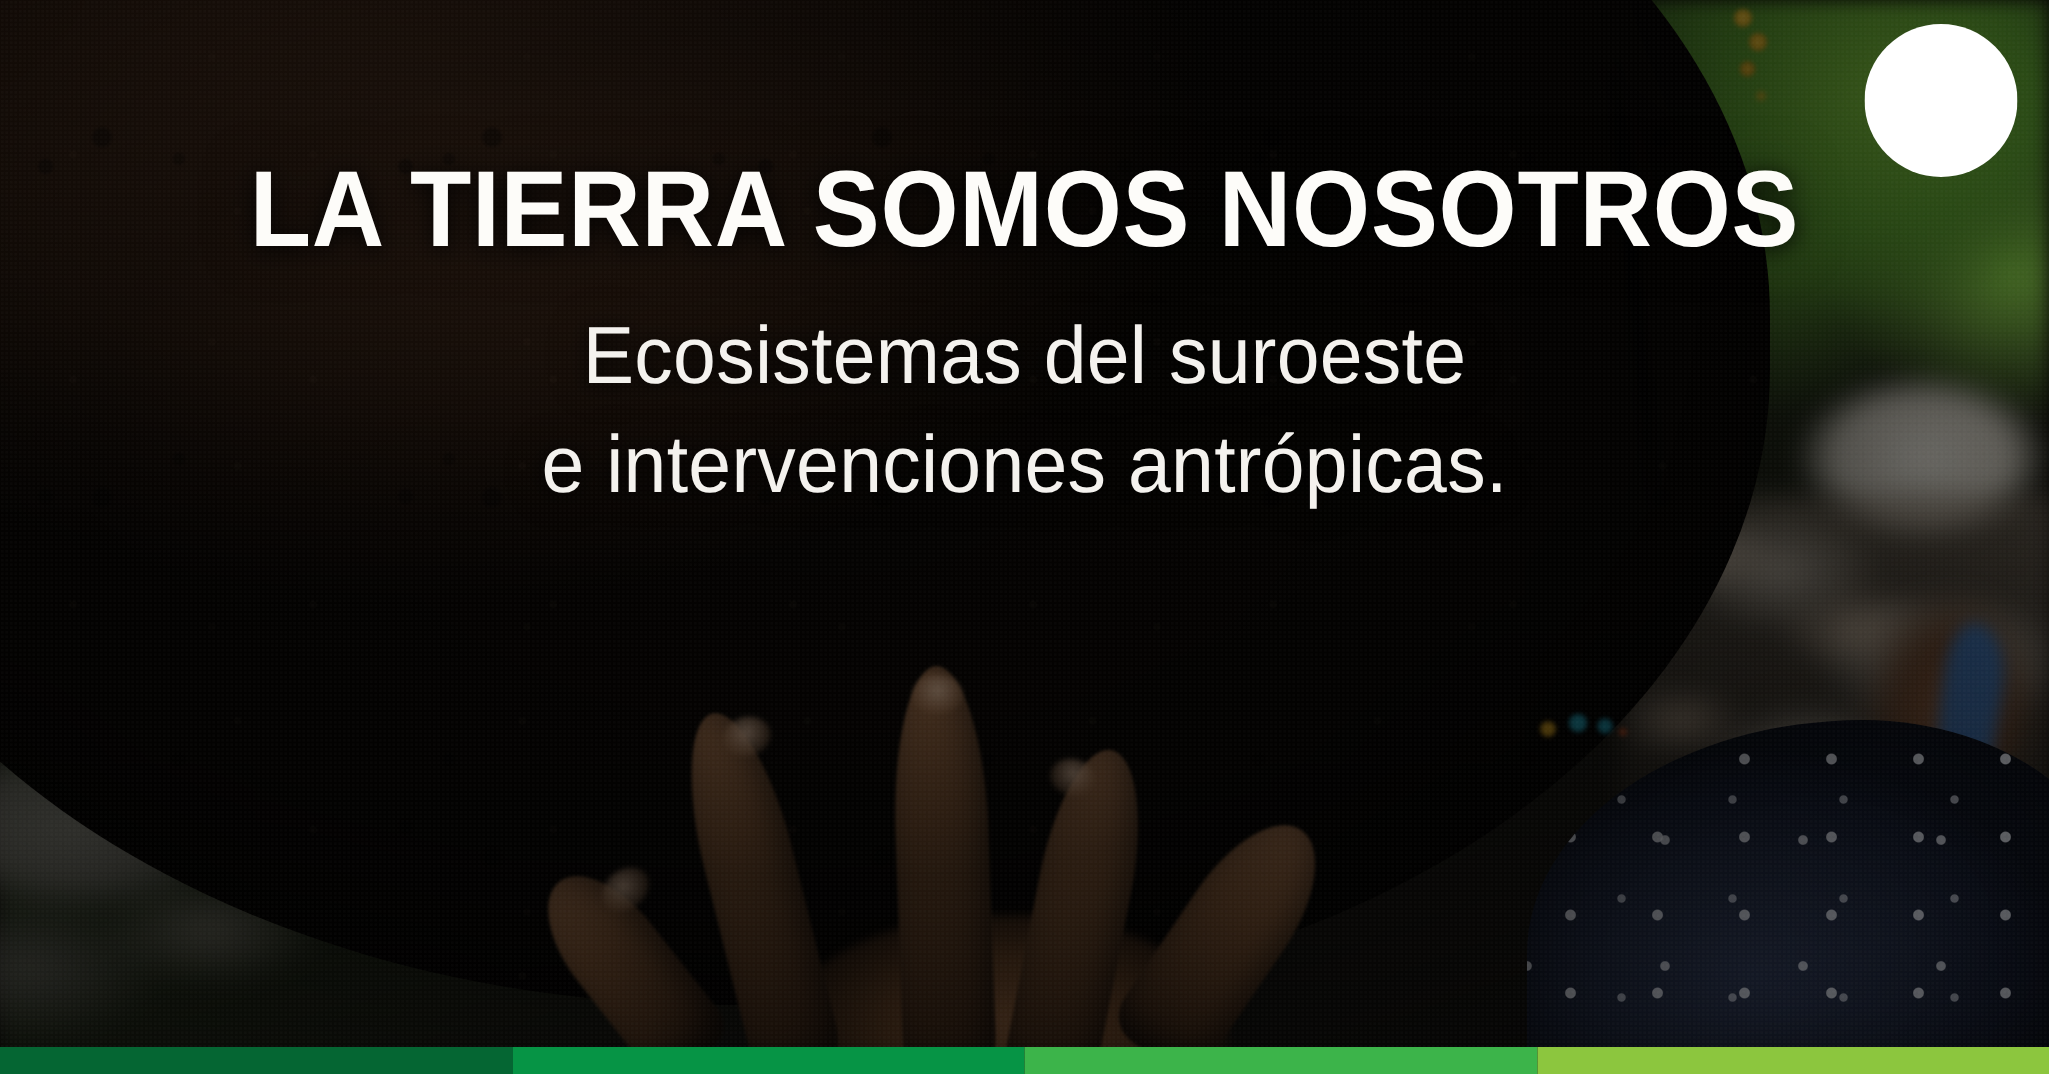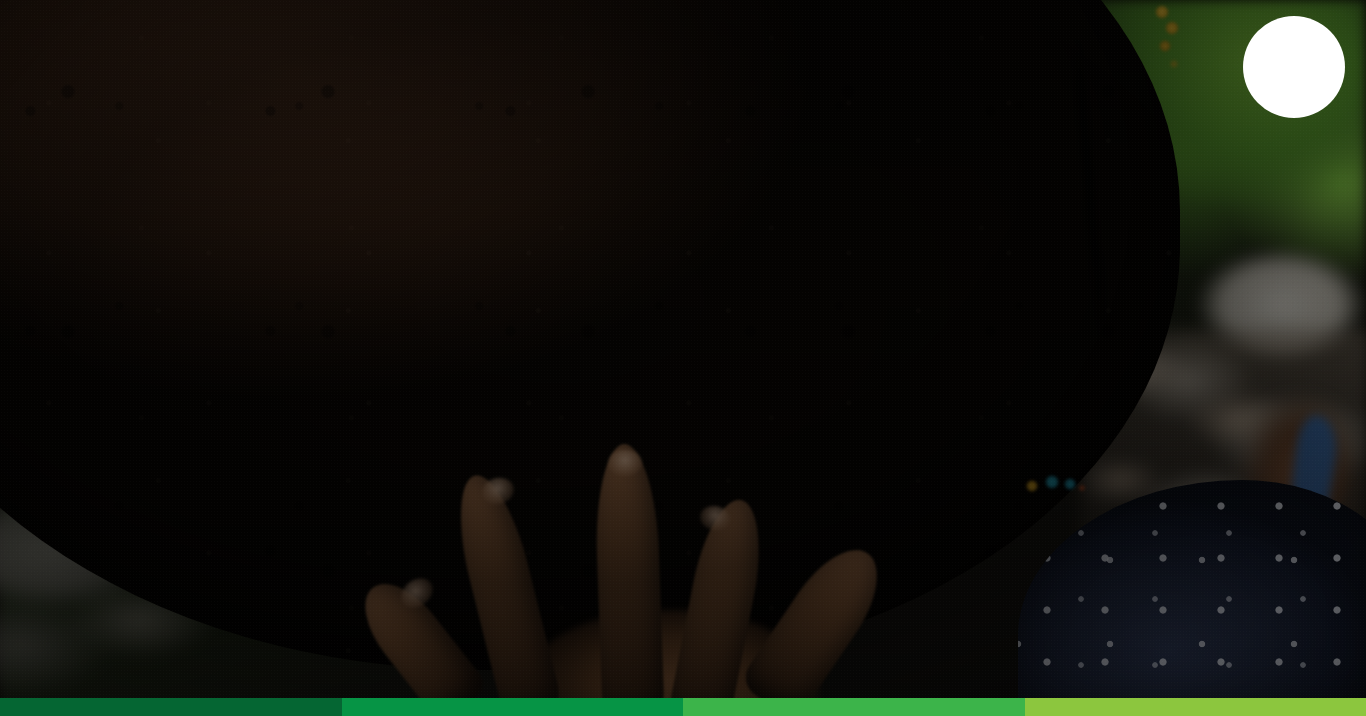--- a/index.html
+++ b/index.html
@@ -301,20 +301,25 @@
 
     <div class="shoulder">
       <div class="dots"></div>
     </div>
     <div class="beads"></div>
 
     <div class="vignette"></div>
     <div class="grain"></div>
   </div>
 
+  <div class="text-block">
+    <div class="headline">LA TIERRA SOMOS NOSOTROS</div>
+    <div class="subline first">Ecosistemas del suroeste</div>
+    <div class="subline">e intervenciones antrópicas.</div>
+  </div>
 
   <div class="logo">
     <svg viewBox="0 0 102 102" width="102" height="102" aria-hidden="true">
       <circle cx="51" cy="51" r="51" fill="#ffffff"></circle>
       <g fill="#ffffff">
         <path d="M18 26 h30 v10 h-18 v14 h15 v10 h-15 v16 h19 v10 h-31 z" fill="none" stroke="#ffffff" stroke-width="0"></path>
       </g>
 
       <g fill="none" stroke="#ffffff" stroke-width="0"></g>
       <path d="M20 24 l8 0 l0 54 l22 0 l0 8 l-30 0 z M28 24 l22 0 l0 8 l-22 0 z M28 47 l17 0 l0 8 l-17 0 z" fill="#ffffff"></path>

